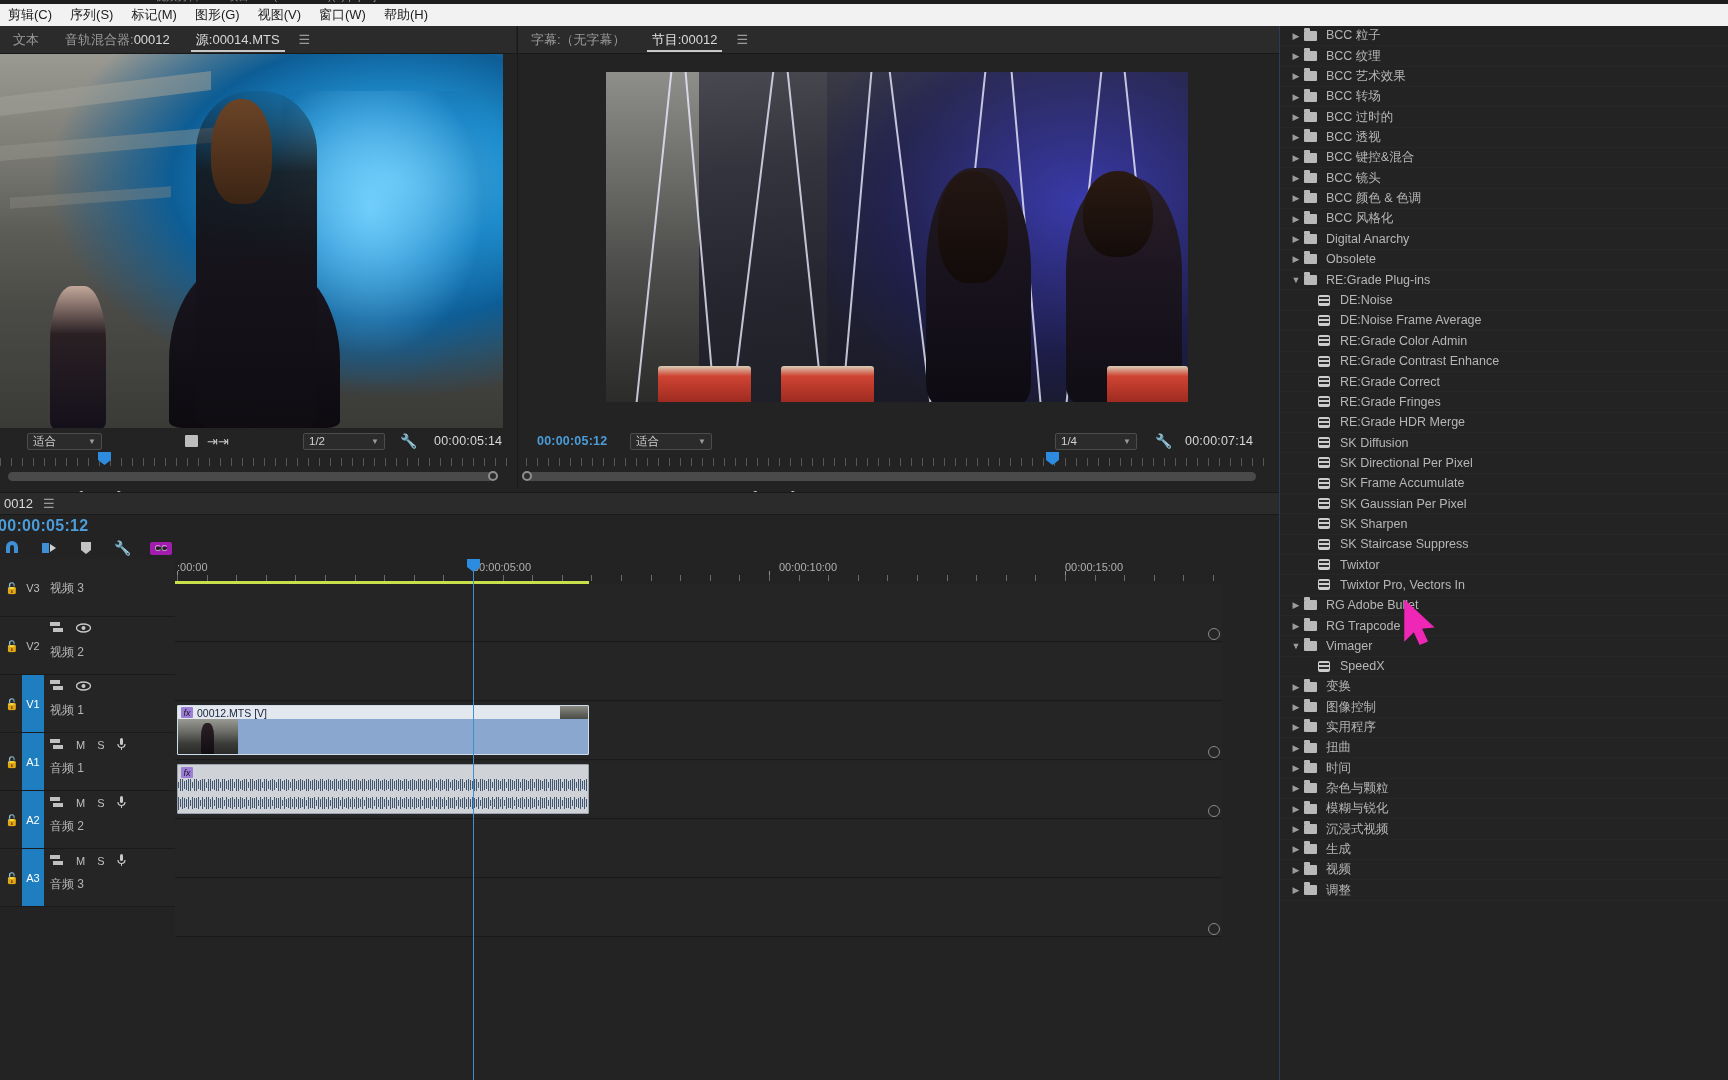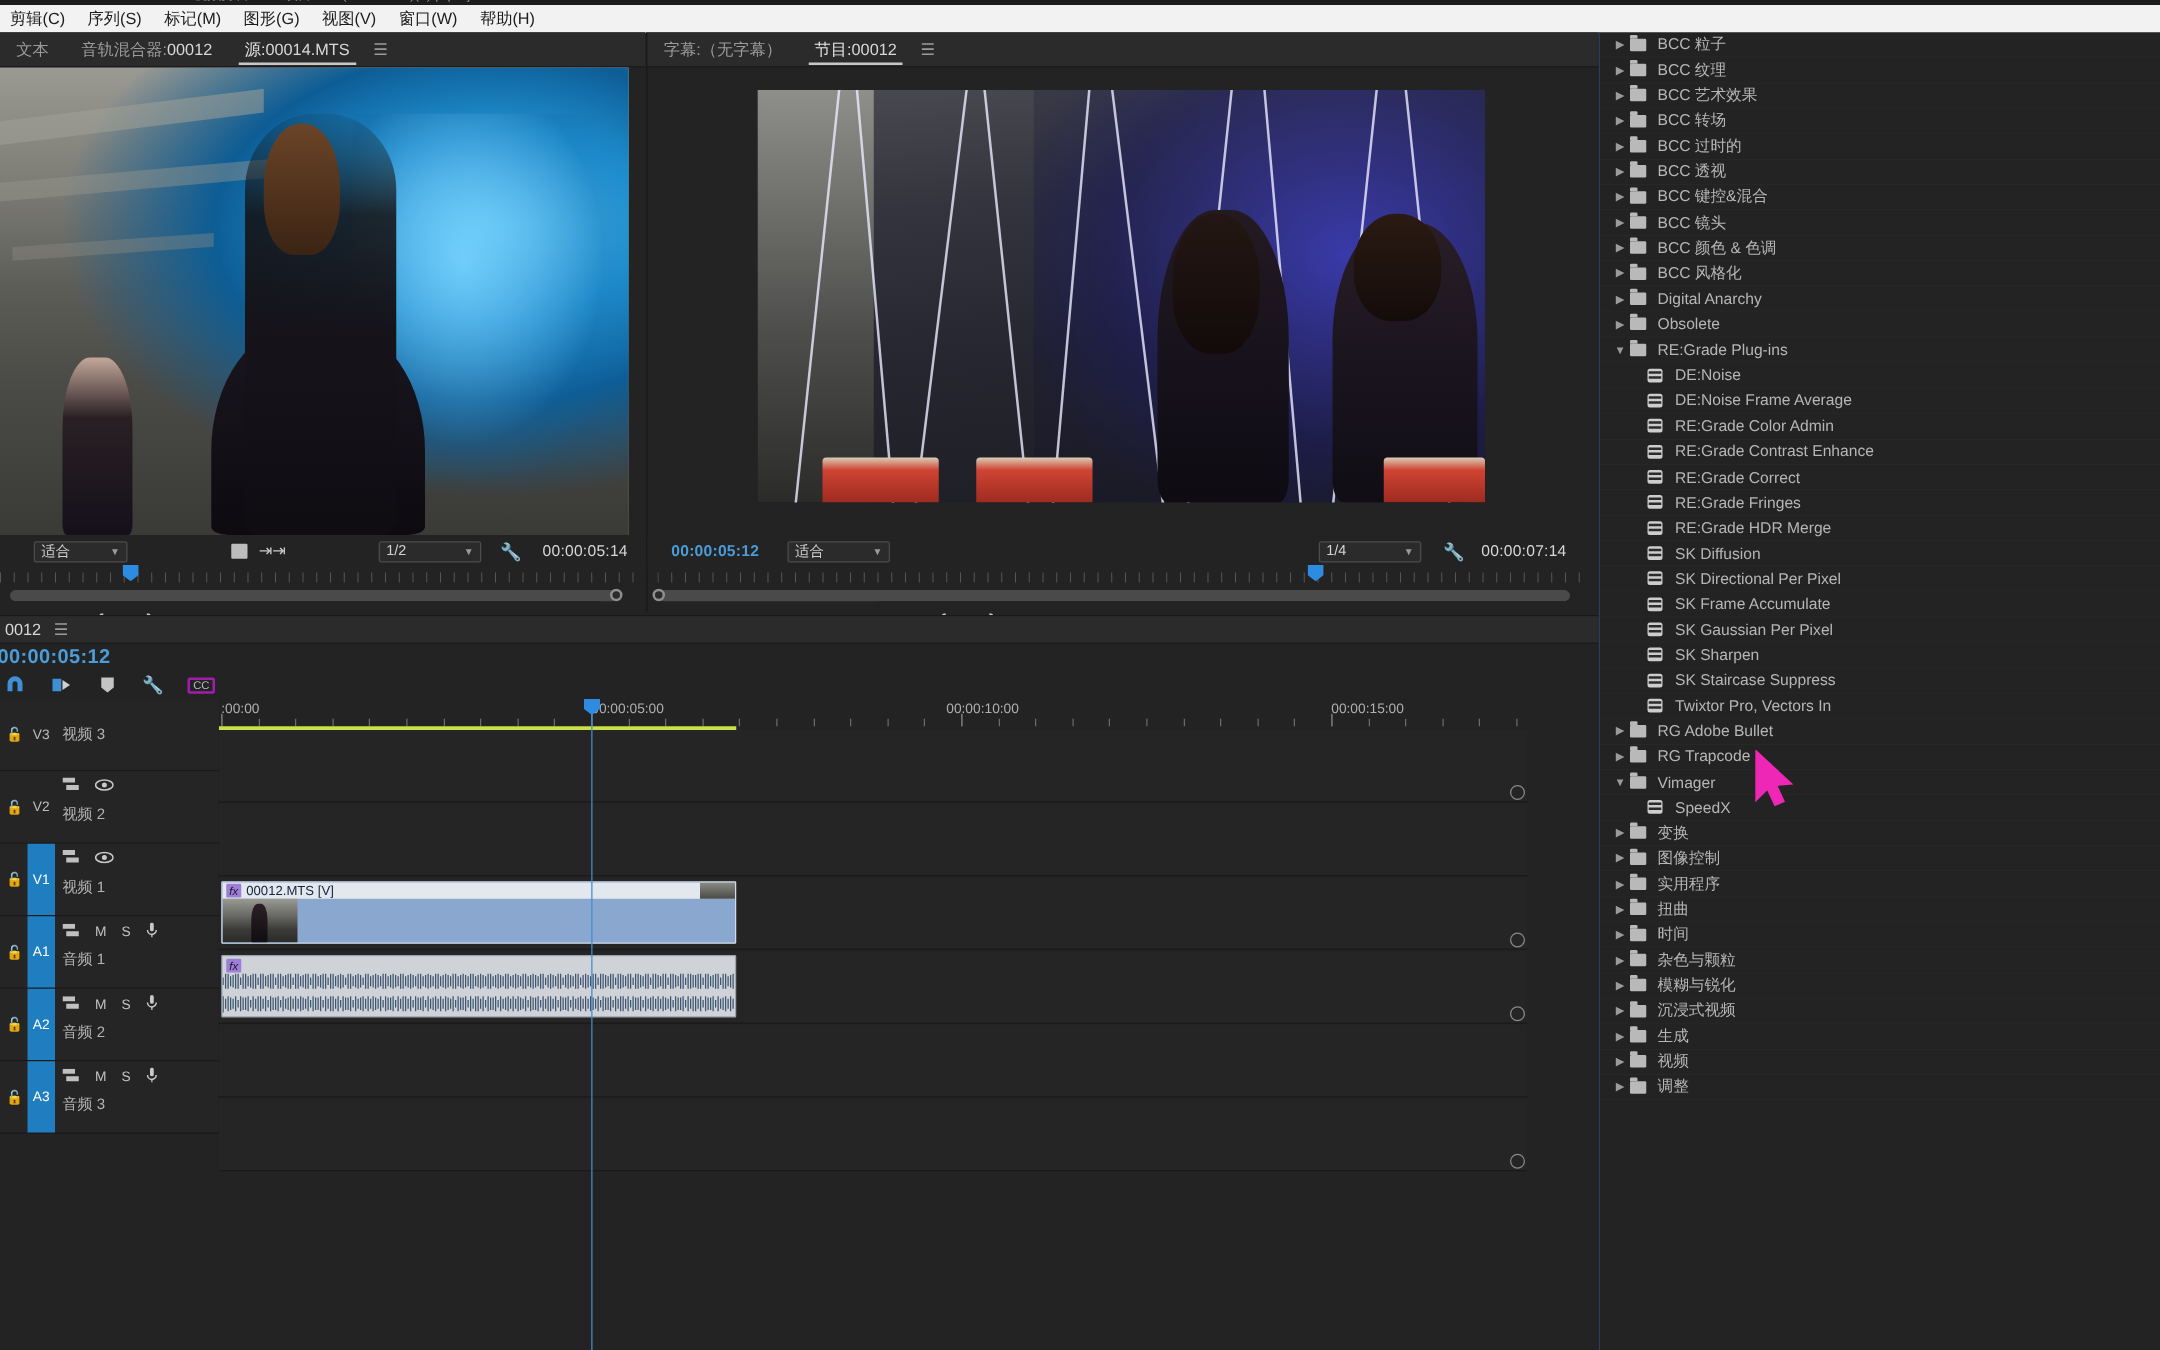--- a/index.html
+++ b/index.html
@@ -502,21 +502,21 @@
             <rect x="2" y="3" width="7" height="10" fill="#3e8fd6"></rect>
             <path d="M10 4l6 4-6 4z" fill="#d0d0d0"></path>
           </svg>
       </div>
       <div class="tlTool">
         <svg width="12" height="14" viewBox="0 0 12 14">
             <path d="M1 1h10v8l-5 4-5-4z" fill="#c4c4c4"></path>
           </svg>
       </div>
       <div class="tlTool" style="font-size:14px;color:#c6c6c6;">🔧</div>
-      <div class="tlTool" style="font-size:9px;border:2px solid #a21caf;border-radius:2px;width:22px;height:13px;color:#bdbdbd;">CC</div>
+      <div class="tlTool" style="font-size:9px;border:5px solid #a21caf;border-radius:2px;width:22px;height:13px;color:#bdbdbd;">CC</div>
     </div>
 
     <div class="trackHeads" id="trackHeads">
         <div class="trk" style="height: 58px;">
           <div class="lock">🔓</div>
           <div class="num">V3</div>
           <div class="tname" style="top: 50%;">视频 3</div>
         </div>
         <div class="trk" style="height: 58px;">
           <div class="lock">🔓</div>
@@ -603,21 +603,21 @@
           <div class="tname" style="top: 62%;">音频 3</div>
         </div>
       </div>
 
     <div class="tlArea">
       <div class="tlRuler" id="tlRuler">
           <div class="lbl" style="left: 2px;">:00:00</div>
           <div class="tickmaj" style="left: 2px;"></div>
           <div class="lbl" style="left: 298px;">00:00:05:00</div>
           <div class="tickmaj" style="left: 298px;"></div>
-          <div class="lbl" style="left: 582px;">00:00:10:00</div>
+          <div class="lbl" style="left: 604px;">00:00:10:00</div>
           <div class="tickmaj" style="left: 594px;"></div>
           <div class="lbl" style="left: 890px;">00:00:15:00</div>
           <div class="tickmaj" style="left: 890px;"></div>
           <div class="tick" style="left: 2px;"></div>
           <div class="tick" style="left: 32px;"></div>
           <div class="tick" style="left: 61px;"></div>
           <div class="tick" style="left: 91px;"></div>
           <div class="tick" style="left: 120px;"></div>
           <div class="tick" style="left: 150px;"></div>
           <div class="tick" style="left: 180px;"></div>
@@ -1295,20 +1295,27 @@
           <span class="fico">
             <span class="effico"></span>
           </span>
           <span>SK Staircase Suppress</span>
         </div>
         <div class="fxrow">
           <span class="arrow" style="margin-left: 14px;"></span>
           <span class="fico">
             <span class="effico"></span>
           </span>
+          <span>Twixtor</span>
+        </div>
+        <div class="fxrow">
+          <span class="arrow" style="margin-left: 14px;"></span>
+          <span class="fico">
+            <span class="effico"></span>
+          </span>
           <span>Twixtor Pro, Vectors In</span>
         </div>
         <div class="fxrow">
           <span class="arrow" style="margin-left: 0px;">▶</span>
           <span class="fico">
             <span class="folder"></span>
           </span>
           <span>RG Adobe Bullet</span>
         </div>
         <div class="fxrow">

